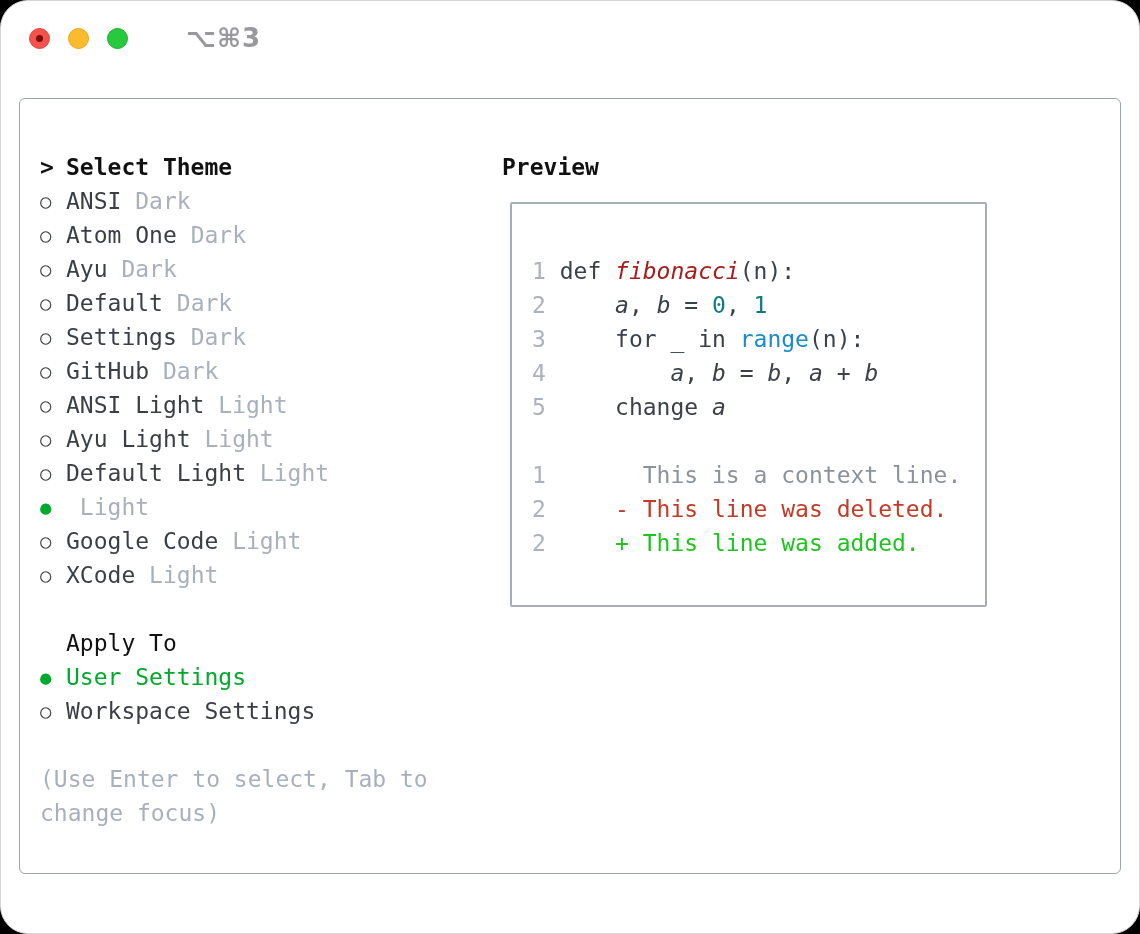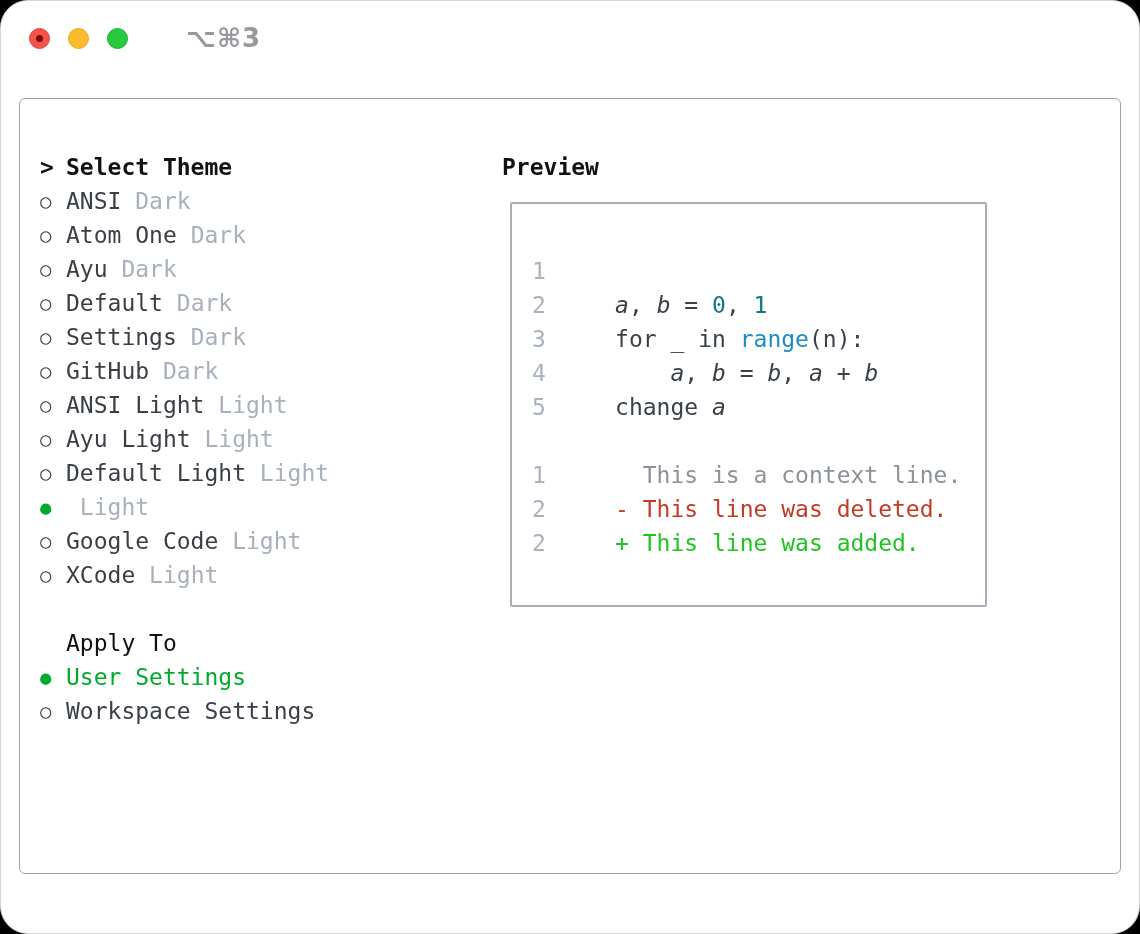--- a/index.html
+++ b/index.html
@@ -176,31 +176,32 @@
           <div class="row apply-row selected">
     <span class="bullet">●</span><span class="a-name">User Settings</span>
   </div>
           <div class="row apply-row">
     <span class="bullet">○</span><span class="a-name">Workspace Settings</span>
   </div>
         </div>
 
       <div class="spacer"></div>
 
+      <div class="hint">(Use Enter to select, Tab to change focus)</div>
     </div>
 
     <div class="right">
       <div class="row header-row">
         <span>Preview</span>
       </div>
 
       <div class="preview-box">
         <div id="code-lines">
             <div class="row code-row">
-    <span class="gutter">1</span>
+    <span class="gutter">1</span><span class="code-text"><span class="tok-plain">def </span><span class="tok-fn">fibonacci</span><span class="tok-plain">(n):</span></span>
   </div>
             <div class="row code-row">
     <span class="gutter">2</span><span class="code-text"><span class="tok-plain">    </span><span class="tok-var">a</span><span class="tok-plain">, </span><span class="tok-var">b</span><span class="tok-plain"> = </span><span class="tok-lit">0</span><span class="tok-plain">, </span><span class="tok-lit">1</span></span>
   </div>
             <div class="row code-row">
     <span class="gutter">3</span><span class="code-text"><span class="tok-plain">    for _ in </span><span class="tok-call">range</span><span class="tok-plain">(n):</span></span>
   </div>
             <div class="row code-row">
     <span class="gutter">4</span><span class="code-text"><span class="tok-plain">        </span><span class="tok-var">a</span><span class="tok-plain">, </span><span class="tok-var">b</span><span class="tok-plain"> = </span><span class="tok-var">b</span><span class="tok-plain">, </span><span class="tok-var">a</span><span class="tok-plain"> + </span><span class="tok-var">b</span></span>
   </div>

